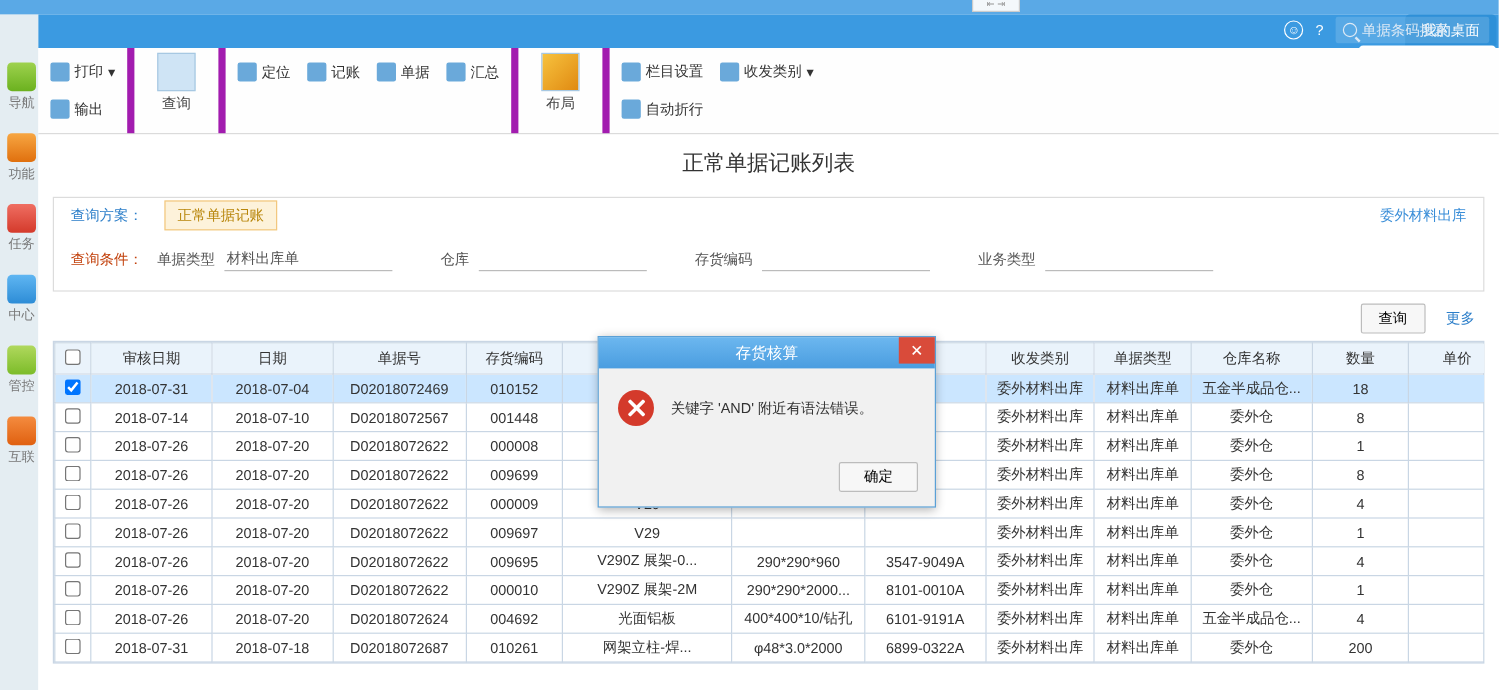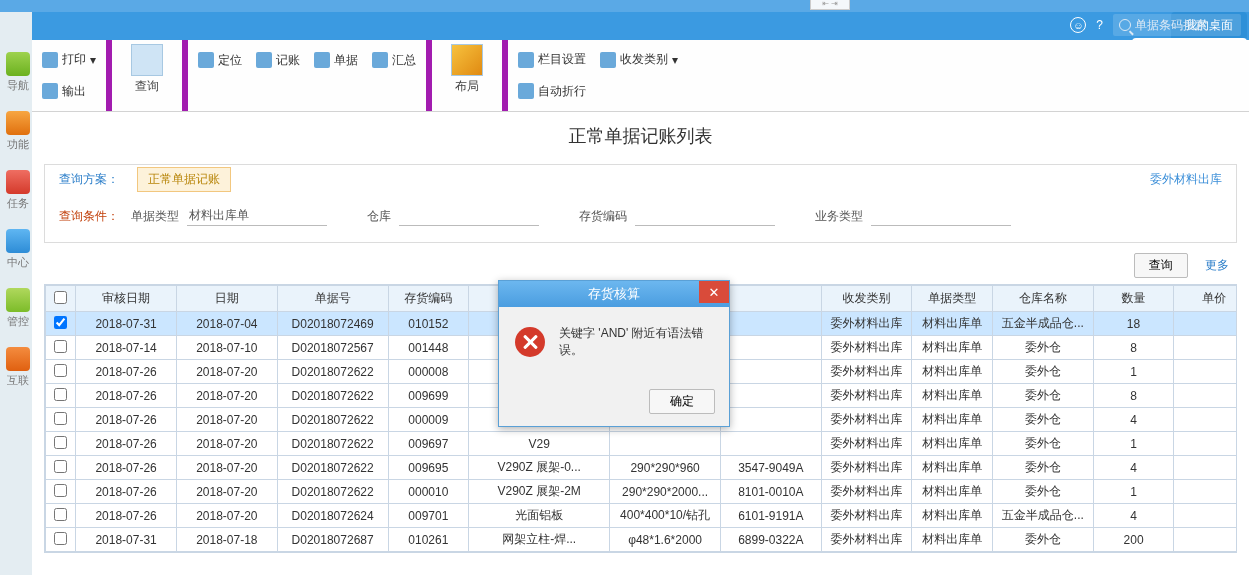--- a/index.html
+++ b/index.html
@@ -61,21 +61,21 @@
 .tbl-wrap { margin:0 12px; border:1px solid #c9d6e4; overflow-x:auto;}
 table { border-collapse:collapse; width:1210px; table-layout:fixed;}
 th, td { border:1px solid #c9d6e4; font-size:12px; text-align:center; height:24px; padding:0 4px; overflow:hidden; white-space:nowrap;}
 th { background:#eaf3fb; color:#333; font-weight:normal; height:26px;}
 td { color:#333; }
 tr.selected td { background:#cbe6ff; }
 .chk { width:13px; height:13px; }
 .col-chk{width:30px;} .col1{width:100px;} .col2{width:100px;} .col3{width:110px;} .col4{width:80px;} .col5{width:140px;} .col6{width:110px;} .col7{width:100px;} .col8{width:90px;} .col9{width:80px;} .col10{width:100px;} .col11{width:80px;} .col12{width:80px;}
 
 
-.dialog { position:absolute; left:498px; top:280px; width:232px; background:#f1f1f1; border:1px solid #5aa0d6; box-shadow:0 2px 8px rgba(0,0,0,0.3);}
+.dialog { position:absolute; left:498px; top:280px; width:282px; background:#f1f1f1; border:1px solid #5aa0d6; box-shadow:0 2px 8px rgba(0,0,0,0.3);}
 .dlg-title { height:26px; background:linear-gradient(#6cb7ef,#4a9de0); display:flex; align-items:center; justify-content:center; color:#fff; font-size:13px; position:relative;}
 .dlg-close { position:absolute; right:0; top:0; width:30px; height:22px; background:#d94b3a; color:#fff; display:flex; align-items:center; justify-content:center; font-size:13px; cursor:pointer;}
 .dlg-body { display:flex; align-items:center; padding:18px 16px 30px; gap:14px; font-size:12px; color:#333;}
 .err-ico { width:30px; height:30px; border-radius:50%; background:#d43a2b; position:relative; flex-shrink:0;}
 .err-ico:before,.err-ico:after{content:"";position:absolute;left:14px;top:6px;width:3px;height:18px;background:#fff;border-radius:1px;}
 .err-ico:before{transform:rotate(45deg);} .err-ico:after{transform:rotate(-45deg);}
 .dlg-foot { text-align:right; padding:0 14px 12px;}
 .dlg-foot .btn{padding:3px 20px;}
 </style>
 </head>
@@ -360,38 +360,38 @@
             <td>材料出库单</td>
             <td>委外仓</td>
             <td>1</td>
             <td></td>
           </tr>
           <tr>
             <td><input type="checkbox" class="chk" style=""></td>
             <td>2018-07-26</td>
             <td>2018-07-20</td>
             <td>D02018072624</td>
-            <td>009701</td>
+            <td>004692</td>
             <td>光面铝板</td>
             <td>400*400*10/钻孔</td>
             <td>6101-9191A</td>
             <td>委外材料出库</td>
             <td>材料出库单</td>
             <td>五金半成品仓...</td>
             <td>4</td>
             <td></td>
           </tr>
           <tr>
             <td><input type="checkbox" class="chk" style=""></td>
             <td>2018-07-31</td>
             <td>2018-07-18</td>
             <td>D02018072687</td>
             <td>010261</td>
             <td>网架立柱-焊...</td>
-            <td>φ48*1.6*2000</td>
+            <td>φ48*3.0*2000</td>
             <td>6899-0322A</td>
             <td>委外材料出库</td>
             <td>材料出库单</td>
             <td>委外仓</td>
             <td>200</td>
             <td></td>
           </tr>
         </tbody>
     </table>
   </div>

